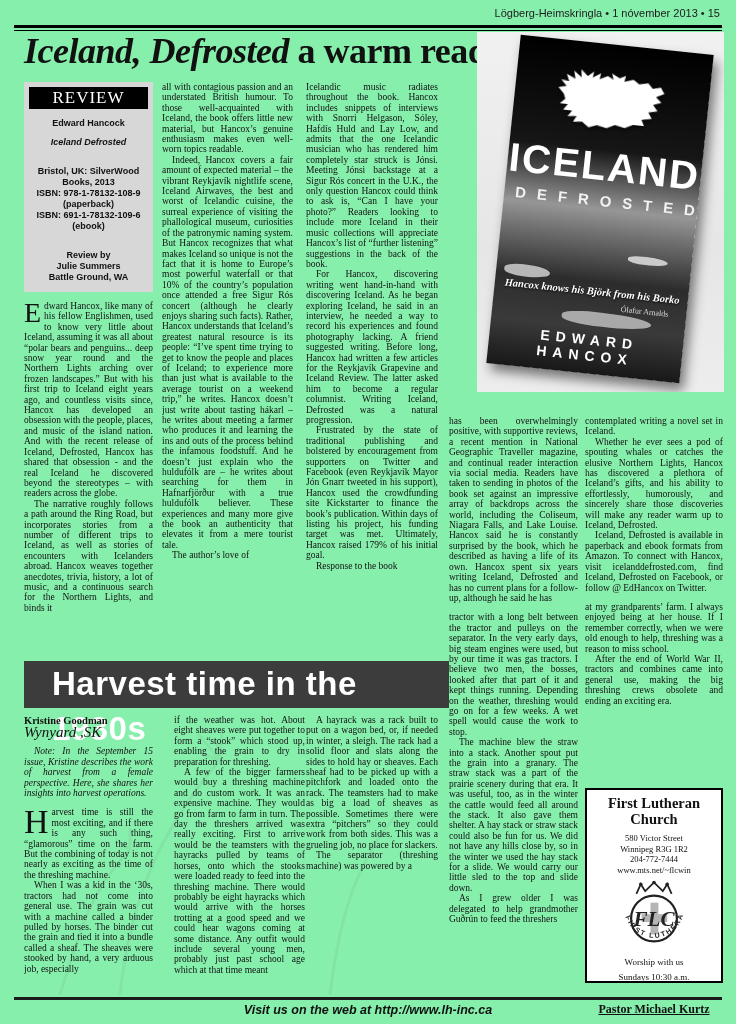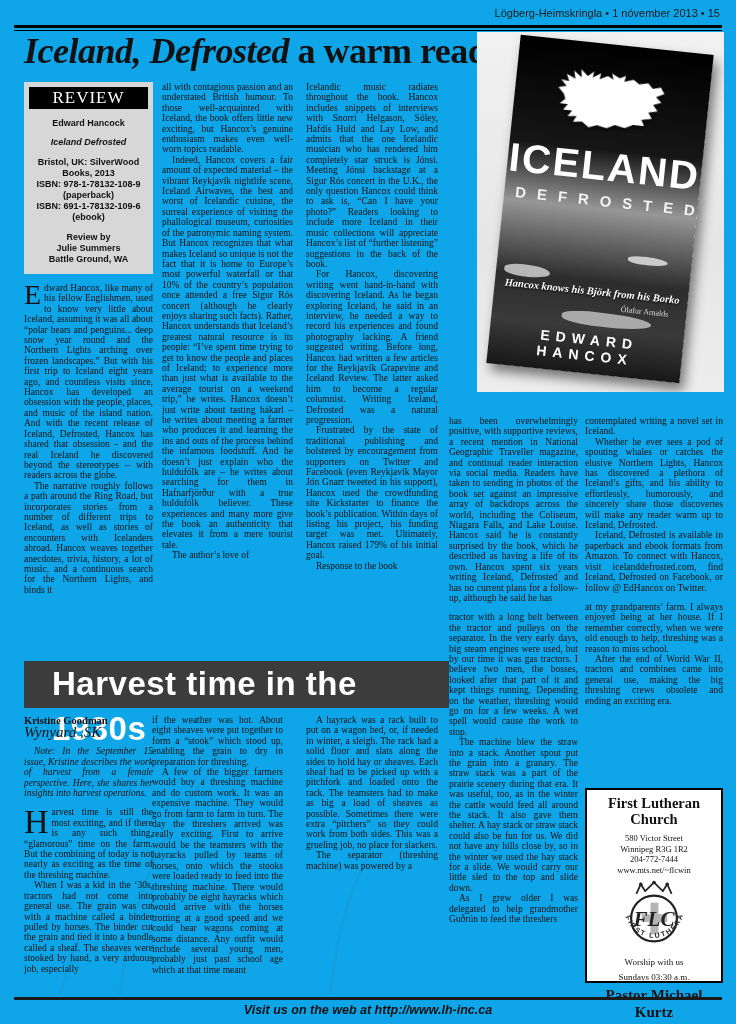--- a/index.html
+++ b/index.html
@@ -1,16 +1,16 @@
 <!DOCTYPE html>
 <html style="--harvest_bar: #3c3c3c; --review_box_bg: #d7d7d7; --cover_area_bg: #ececec; --ink: #111111;"><head>
 <meta charset="utf-8">
 <style>
   html,body{margin:0;padding:0;background:#ffffff;}
-  #page{position:relative;width:736px;height:1024px;background:#0ea5e9;overflow:hidden;
+  #page{position:relative;width:736px;height:1024px;background:#86efac;overflow:hidden;
         font-family:"Liberation Serif",serif;color:var(--ink,#111);}
   .masthead{position:absolute;top:7px;right:16px;font-family:"Liberation Sans",sans-serif;
         font-size:11px;color:#1c1c1c;}
   .toprule{position:absolute;left:14px;right:14px;top:25px;height:2px;
         border-top:3px solid #000;border-bottom:1px solid #000;}
   .title{position:absolute;left:24px;top:30px;margin:0;font-weight:700;font-size:36px;
         letter-spacing:-0.5px;font-family:"Liberation Serif",serif;white-space:nowrap;}
   .title .ti{font-style:italic;}
 
   
@@ -41,48 +41,48 @@
   .col p.pi{text-indent:10px;}
   .gap{height:9px;}
   .dc-e::first-letter{float:left;font-size:28px;line-height:22px;padding:1px 3px 0 0;}
   .dc-h::first-letter{float:left;font-size:34px;line-height:27px;padding:1px 3px 0 0;}
   .c1{left:24px;top:82px;width:129px;height:578px;}
   .c2{left:162px;top:82px;width:131px;height:578px;}
   .c3{left:306px;top:82px;width:132px;height:578px;}
   .c4{left:449px;top:416px;width:129px;height:578px;}
   .c5{left:585px;top:416px;width:138px;height:368px;}
   .h1{left:24px;top:715px;width:129px;height:278px;}
-  .h2{left:152px;top:715px;width:131px;height:278px;}
+  .h2{left:174px;top:715px;width:131px;height:278px;}
   .h3{left:306px;top:715px;width:132px;height:278px;}
 
   
   .rvbox{background:var(--review_box_bg,#d7d7d7);text-align:center;padding:5px 3px 9px;
         margin-bottom:9px;font-family:"Liberation Sans",sans-serif;font-weight:700;
         font-size:9px;line-height:11px;}
   .rvhead{background:#000;color:#fff;font-family:"Liberation Serif",serif;font-weight:400;
         font-size:17px;line-height:22px;letter-spacing:1px;margin:0 2px 9px;}
   .rvtitle{font-style:italic;margin:8px 0;}
-  .rvgroup{margin-top:9px;}
+  .rvgroup{margin-top:18px;}
 
   
   .hbar{position:absolute;left:24px;top:661px;width:425px;height:47px;box-sizing:border-box;
         background:var(--harvest_bar,#3c3c3c);color:#fff;font-family:"Liberation Sans",sans-serif;
         font-weight:700;font-size:33px;line-height:45px;padding-left:28px;letter-spacing:0.5px;}
   .byname{font-weight:700;font-size:10.5px;line-height:12px;}
   .byplace{font-style:italic;font-size:15px;margin-bottom:9px;}
   .note{font-style:italic;}
 
   
   .ad{position:absolute;left:585px;top:788px;width:138px;height:195px;box-sizing:border-box;
         border:2px solid #000;background:#fff;text-align:center;padding:5px 3px;}
   .ad-title{font-weight:700;font-size:14.5px;line-height:16px;margin-bottom:6px;}
   .ad-line{font-size:8.5px;line-height:10.5px;}
   .flc-logo{width:82px;height:74px;margin:3px auto 2px;display:block;}
   .ad-worship{font-size:9px;line-height:10px;margin-top:5px;}
-  .ad-pastor{font-size:15px;font-weight:700;margin-top:5px;}
+  .ad-pastor{font-size:12px;font-weight:700;margin-top:20px;text-decoration:underline;}
 
   
   .botrule{position:absolute;left:14px;right:14px;top:997px;border-top:3px solid #1a1a1a;}
   .footer{position:absolute;left:0;right:0;top:1003px;text-align:center;
         font-family:"Liberation Sans",sans-serif;font-style:italic;font-weight:700;font-size:12.5px;}
 
   .wheat{position:absolute;left:0;top:650px;width:736px;height:345px;opacity:.07;pointer-events:none;}
 </style>
 </head>
 <body>
@@ -120,21 +120,21 @@
       <div>ISBN: 691-1-78132-109-6 (ebook)</div>
       <div class="rvgroup">Review by</div>
       <div>Julie Summers</div>
       <div>Battle Ground, WA</div>
     </div>
     <p class="dc-e">Edward Hancox, like many of his fellow Englishmen, used to know very little about Iceland, assuming it was all about “polar bears and penguins... deep snow year round and the Northern Lights arching over frozen landscapes.” But with his first trip to Iceland eight years ago, and countless visits since, Hancox has developed an obsession with the people, places, and music of the island nation. And with the recent release of Iceland, Defrosted, Hancox has shared that obsession - and the real Iceland he discovered beyond the stereotypes – with readers across the globe.</p>
     <p class="pi">The narrative roughly follows a path around the Ring Road, but incorporates stories from a number of different trips to Iceland, as well as stories of encounters with Icelanders abroad. Hancox weaves together anecdotes, trivia, history, a lot of music, and a continuous search for the Northern Lights, and binds it</p>
   </div>
 
   <div class="col c2">
-    <p>all with contagious passion and an understated British humour. To those well-acquainted with Iceland, the book offers little new exciting, but Hancox’s genuine enthusiasm makes even well-worn topics readable.</p>
+    <p>all with contagious passion and an understated British humour. To those well-acquainted with Iceland, the book offers little new material, but Hancox’s genuine enthusiasm makes even well-worn topics readable.</p>
     <p class="pi">Indeed, Hancox covers a fair amount of expected material – the vibrant Reykjavík nightlife scene, Iceland Airwaves, the best and worst of Icelandic cuisine, the surreal experience of visiting the phallological museum, curiosities of the patronymic naming system. But Hancox recognizes that what makes Iceland so unique is not the fact that it is home to Europe’s most powerful waterfall or that 10% of the country’s population once attended a free Sigur Rós concert (although he clearly enjoys sharing such facts). Rather, Hancox understands that Iceland’s greatest natural resource is its people: “I’ve spent time trying to get to know the people and places of Iceland; to experience more than just what is available to the average tourist on a weekend trip,” he writes. Hancox doesn’t just write about tasting hákarl – he writes about meeting a farmer who produces it and learning the ins and outs of the process behind the infamous foodstuff. And he doesn’t just explain who the huldufólk are – he writes about searching for them in Hafnarfjörður with a true huldufólk believer. These experiences and many more give the book an authenticity that elevates it from a mere tourist tale.</p>
     <p class="pi">The author’s love of</p>
   </div>
 
   <div class="col c3">
     <p>Icelandic music radiates throughout the book. Hancox includes snippets of interviews with Snorri Helgason, Sóley, Hafdís Huld and Lay Low, and admits that the one Icelandic musician who has rendered him completely star struck is Jónsi. Meeting Jónsi backstage at a Sigur Rós concert in the U.K., the only question Hancox could think to ask is, “Can I have your photo?” Readers looking to include more Iceland in their music collections will appreciate Hancox’s list of “further listening” suggestions in the back of the book.</p>
     <p class="pi">For Hancox, discovering writing went hand-in-hand with discovering Iceland. As he began exploring Iceland, he said in an interview, he needed a way to record his experiences and found photography lacking. A friend suggested writing. Before long, Hancox had written a few articles for the Reykjavík Grapevine and Iceland Review. The latter asked him to become a regular columnist. Writing Iceland, Defrosted was a natural progression.</p>
     <p class="pi">Frustrated by the state of traditional publishing and bolstered by encouragement from supporters on Twitter and Facebook (even Reykjavík Mayor Jón Gnarr tweeted in his support), Hancox used the crowdfunding site Kickstarter to finance the book’s publication. Within days of listing his project, his funding target was met. Ultimately, Hancox raised 179% of his initial goal.</p>
     <p class="pi">Response to the book</p>
   </div>
@@ -203,20 +203,20 @@
       <rect x="31" y="41" width="29" height="9" fill="#b5b5b5"></rect>
       <text x="45" y="54" text-anchor="middle" font-family="Liberation Serif, serif" font-style="italic" font-weight="bold" font-size="24" fill="#222">FLC</text>
       <defs>
           <path id="ringarc" d="M12 42 A 34 34 0 0 0 78 42"></path>
         </defs>
       <text font-family="Liberation Sans, sans-serif" font-size="8" font-weight="bold" fill="#222" letter-spacing="2">
         <textPath href="#ringarc" startOffset="2">FIRST LUTHERAN CHURCH</textPath>
       </text>
     </svg>
     <div class="ad-worship">Worship with us</div>
-    <div class="ad-worship">Sundays 03:30 a.m.</div>
+    <div class="ad-worship">Sundays 10:30 a.m.</div>
     <div class="ad-pastor">Pastor Michael Kurtz</div>
   </div>
 
   <div class="botrule"></div>
   <div class="footer">Visit us on the web at http://www.lh-inc.ca</div>
 
 </div>
 
 </body></html>

